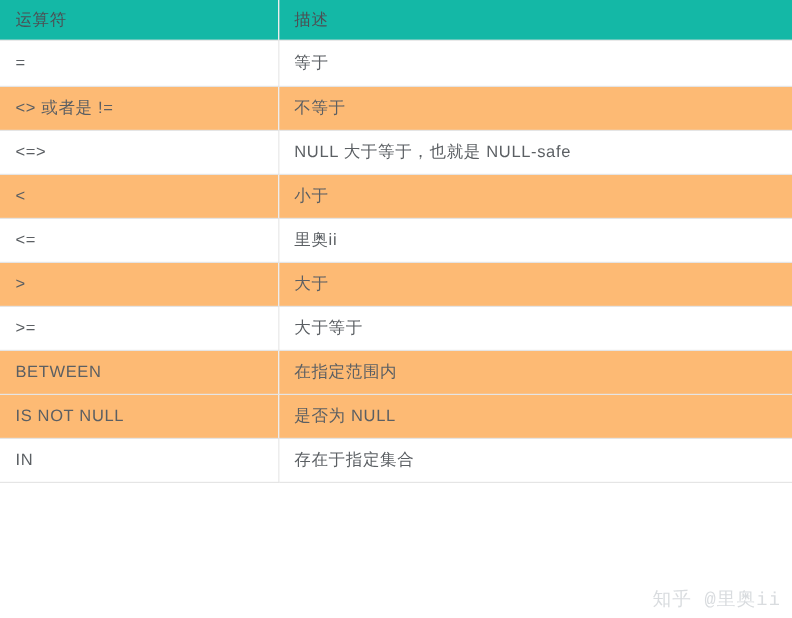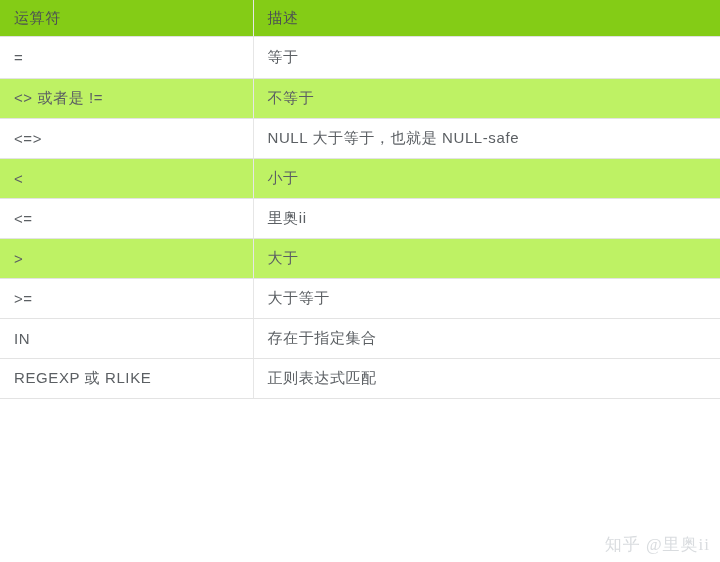--- a/index.html
+++ b/index.html
@@ -46,48 +46,48 @@
     overflow: hidden;
   }
 
   table.op-table th:last-child,
   table.op-table td:last-child {
     border-right: none;
   }
 
   table.op-table thead th {
     height: 36px;
-    background: #84cc16;
+    background: #14b8a6;
     color: #4c5054;
     font-size: 15px;
     border-bottom: 1px solid #e0e0e0;
   }
 
   table.op-table tbody tr {
     height: 40px;
   }
   table.op-table tbody tr:first-child {
     height: 42px;
   }
 
   table.op-table tbody tr.row-odd td {
     background: #ffffff;
   }
   table.op-table tbody tr.row-even td {
-    background: #bef264;
+    background: #fdba74;
   }
 
   .watermark {
     position: absolute;
     right: 10px;
     bottom: 6px;
     font-size: 17px;
     color: #d9dcdf;
     letter-spacing: 1px;
-    font-family: Liberation Serif, serif;
+    font-family: Liberation Mono, monospace;
     user-select: none;
     pointer-events: none;
     white-space: nowrap;
   }
 </style>
 </head>
 <body>
 
 <div class="table-wrap">
 
@@ -124,26 +124,30 @@
           <td>里奥ii</td>
         </tr>
         <tr class="row-even">
           <td>&gt;</td>
           <td>大于</td>
         </tr>
         <tr class="row-odd">
           <td>&gt;=</td>
           <td>大于等于</td>
         </tr>
+        <tr class="row-even">
+          <td>BETWEEN</td>
+          <td>在指定范围内</td>
+        </tr>
+        <tr class="row-even">
+          <td>IS NOT NULL</td>
+          <td>是否为 NULL</td>
+        </tr>
         <tr class="row-odd">
           <td>IN</td>
           <td>存在于指定集合</td>
-        </tr>
-        <tr class="row-odd">
-          <td>REGEXP 或 RLIKE</td>
-          <td>正则表达式匹配</td>
         </tr>
       </tbody>
   </table>
 
   <div class="watermark">知乎 @里奥ii</div>
 
 </div>
 
 </body></html>

